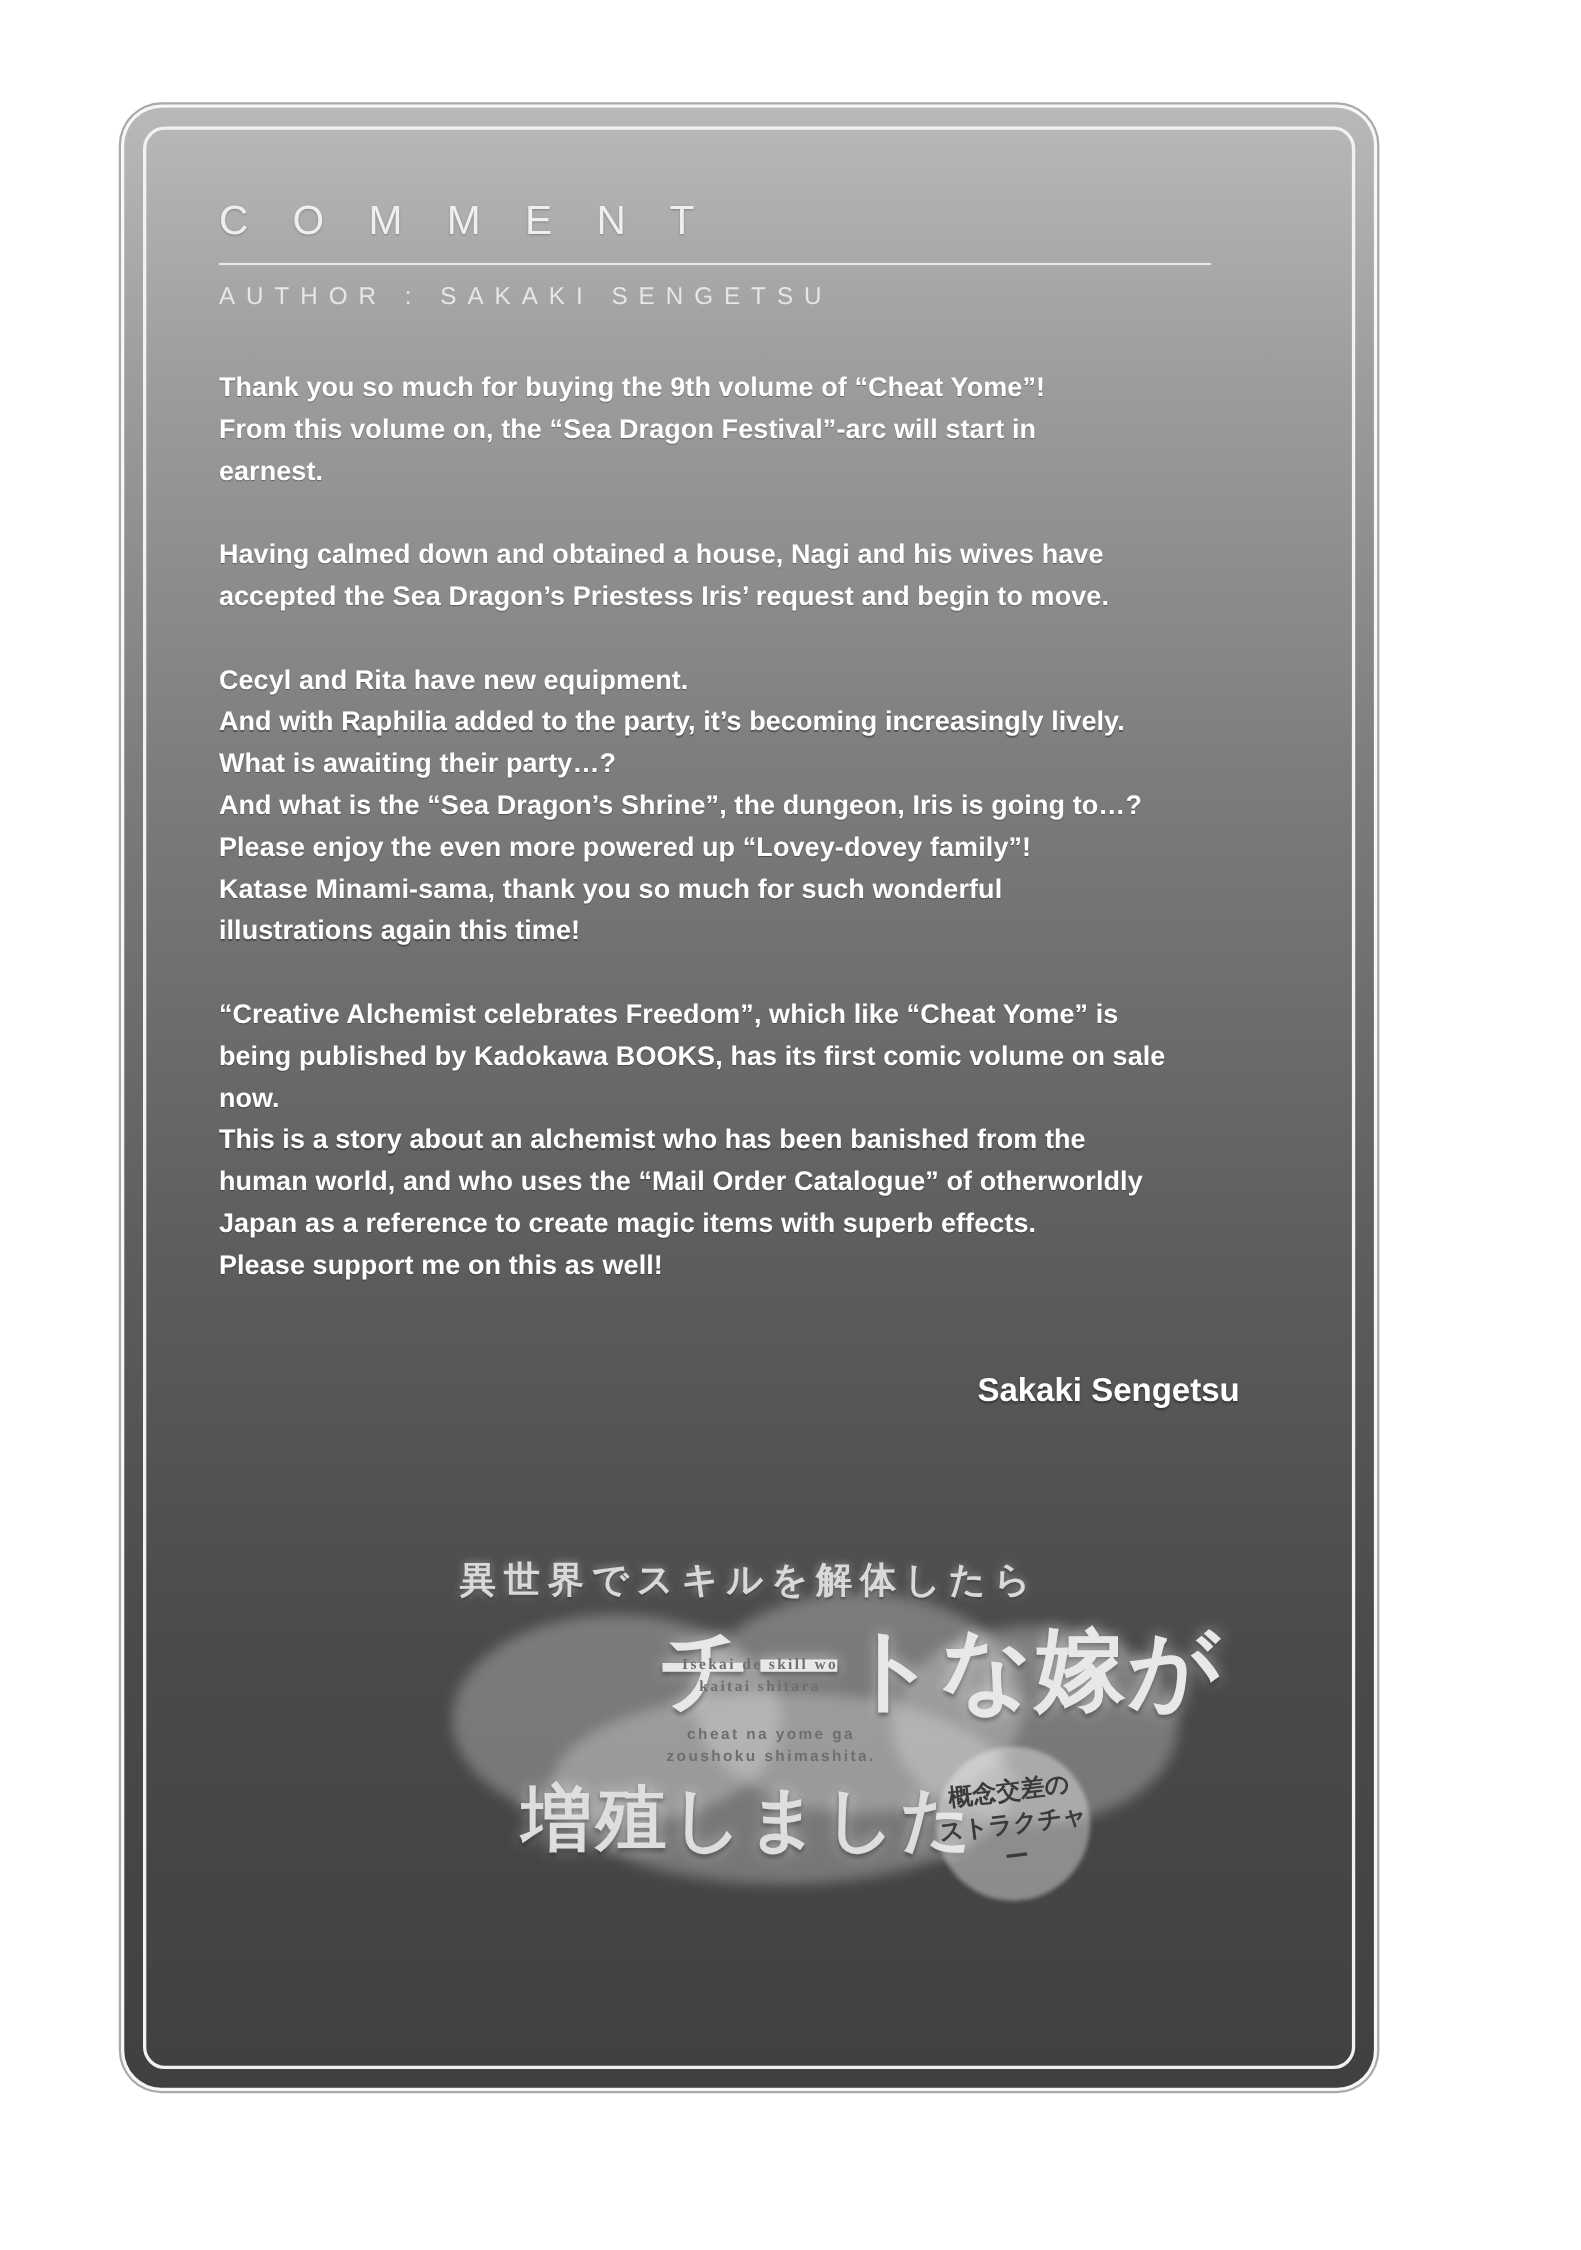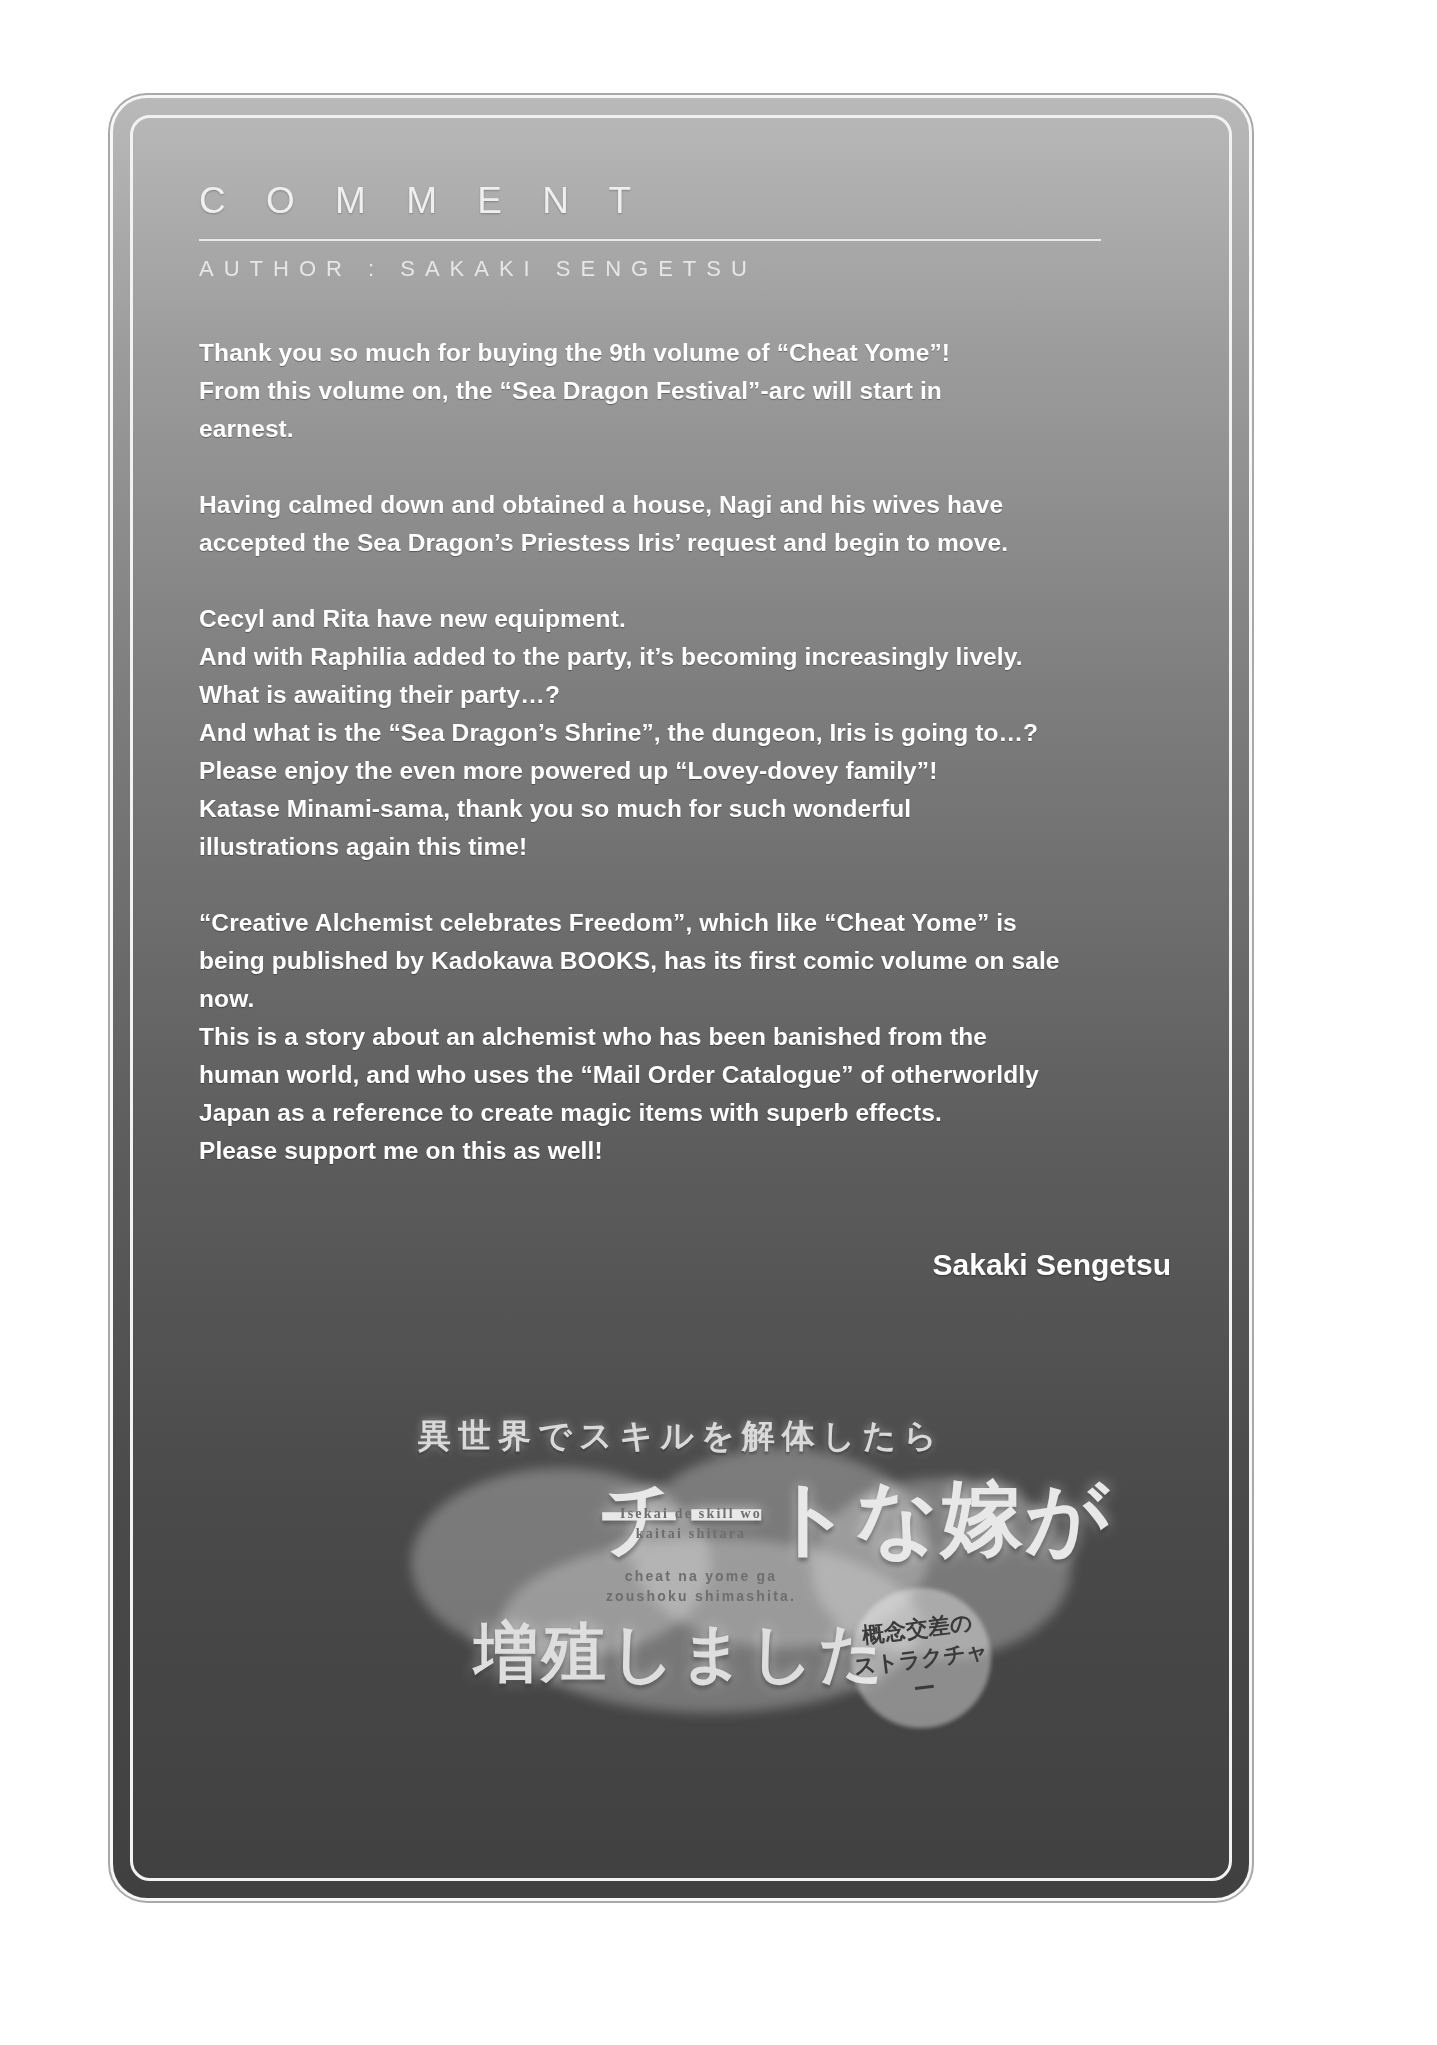--- a/index.html
+++ b/index.html
@@ -44,21 +44,21 @@
     border-radius: 20px;
     box-sizing: border-box;
   }
 
   .content {
     position: absolute;
     left: 0;
     top: 0;
     right: 0;
     bottom: 0;
-    padding: 62px 50px 0 62px;
+    padding: 62px 94px 0 62px;
     box-sizing: border-box;
   }
 
   .comment-heading {
     font-size: 37px;
     letter-spacing: 15px;
     color: #efefef;
     font-weight: 400;
     margin: 0;
     padding-left: 4px;

